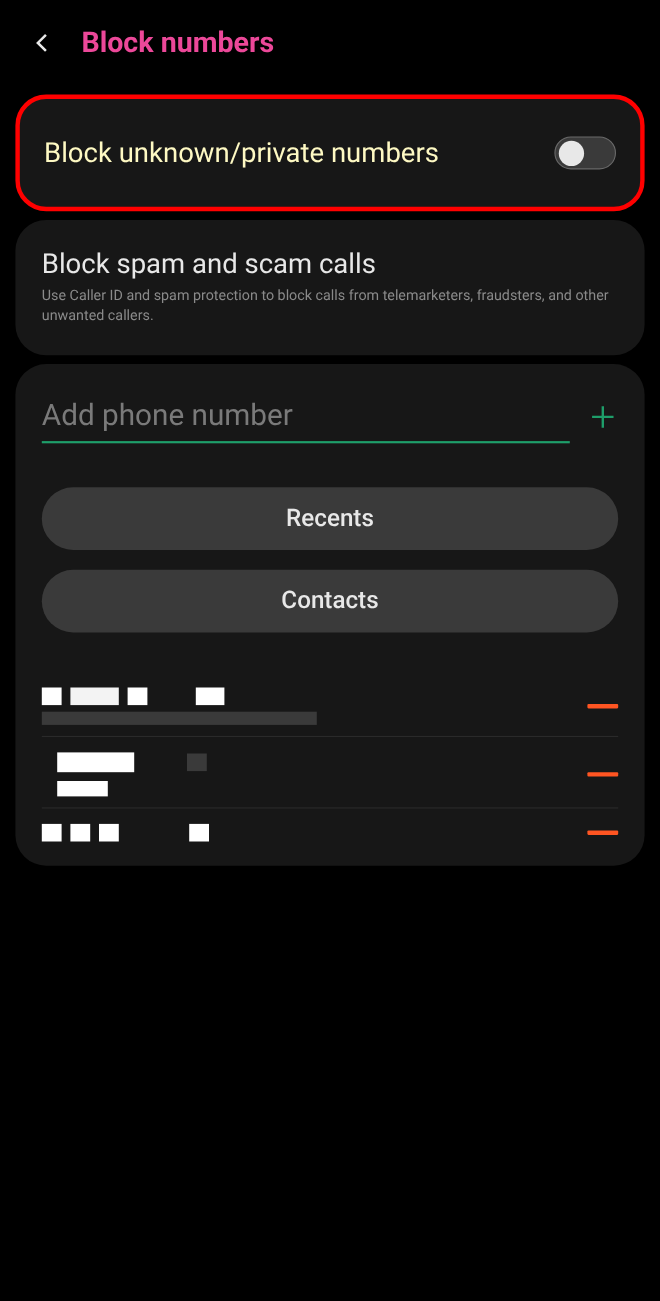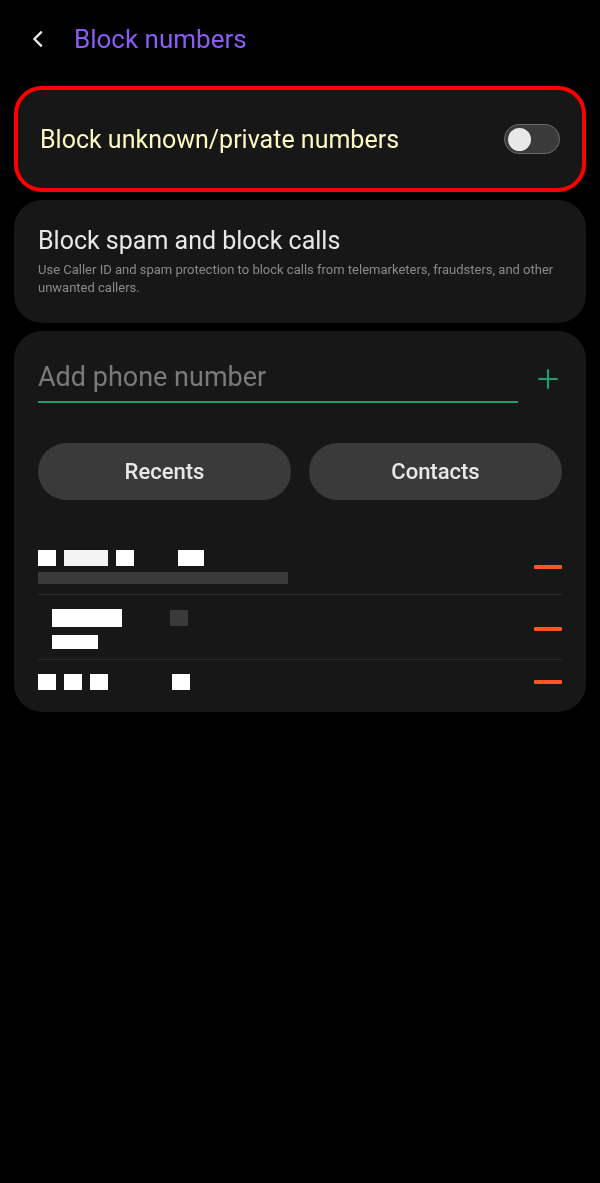--- a/index.html
+++ b/index.html
@@ -28,22 +28,22 @@
       align-items: center;
       justify-content: center;
     }
     .back-icon svg {
       stroke: #e8e8e8;
       stroke-width: 2.5;
       fill: none;
     }
     .header-title {
       font-size: 26px;
-      font-weight: 400;
-      color: #8b5cf6;
+      font-weight: 700;
+      color: #ec4899;
     }
     .card {
       background: #171717;
       border-radius: 28px;
       margin: 8px 14px;
       padding: 26px 24px;
     }
     .highlight-card {
       border: 4px solid #ff0000;
       padding: 34px 22px;
@@ -120,20 +120,21 @@
       flex-shrink: 0;
     }
     .plus-icon svg {
       stroke: #1e9e6a;
       stroke-width: 2;
     }
     .button-row {
       display: flex;
       gap: 18px;
       margin-bottom: 36px;
+      flex-direction: column;
     }
     .pill-button {
       flex: 1;
       background: #3a3a3a;
       border: none;
       border-radius: 30px;
       padding: 16px 0;
       font-size: 22px;
       font-weight: 500;
       color: #e8e8e8;
@@ -194,21 +195,21 @@
 <div class="card highlight-card">
   <div class="toggle-row">
     <div class="toggle-label">Block unknown/private numbers</div>
     <div class="toggle">
       <div class="toggle-knob"></div>
     </div>
   </div>
 </div>
 
 <div class="card">
-  <div class="spam-title">Block spam and block calls</div>
+  <div class="spam-title">Block spam and scam calls</div>
   <div class="spam-desc">Use Caller ID and spam protection to block calls from telemarketers, fraudsters, and other unwanted callers.</div>
 </div>
 
 <div class="card add-card">
   <div class="input-row">
     <input class="phone-input" type="text" placeholder="Add phone number" style="">
     <div class="plus-icon">
       <svg viewBox="0 0 24 24" width="26" height="26">
           <line x1="12" y1="3" x2="12" y2="21"></line>
           <line x1="3" y1="12" x2="21" y2="12"></line>

